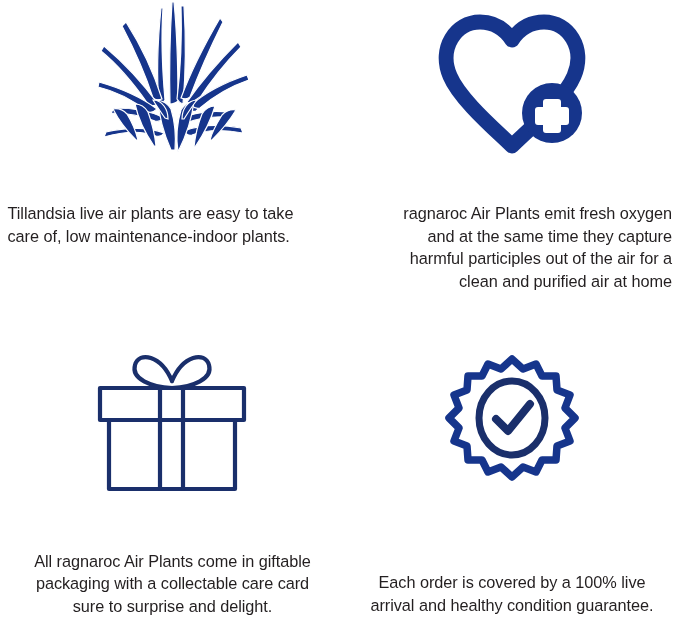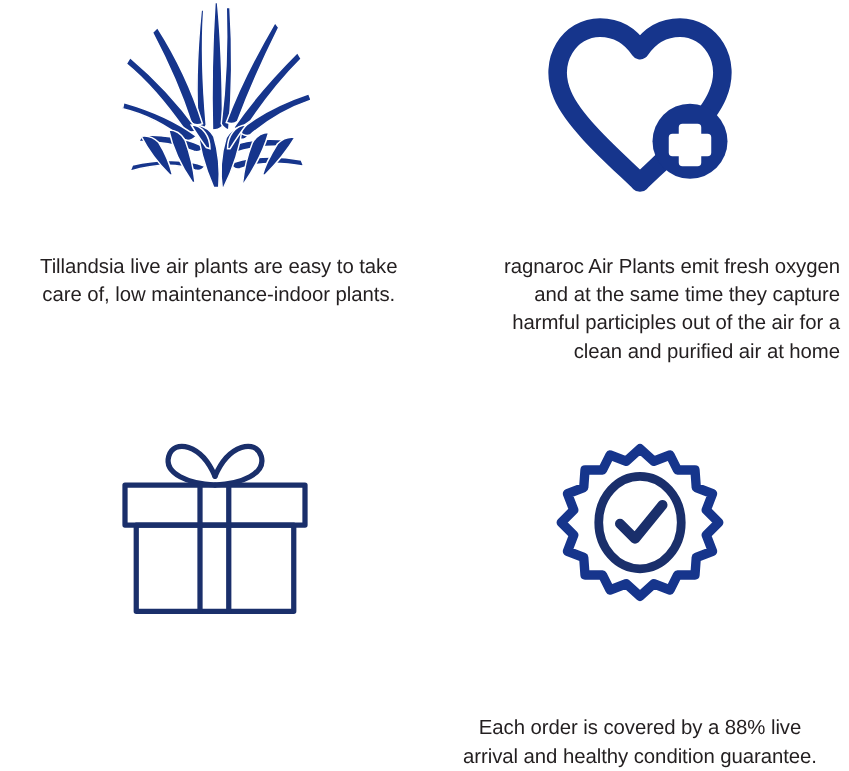--- a/index.html
+++ b/index.html
@@ -40,21 +40,21 @@
   .cell-guarantee .icon-wrap { height: 205px; padding-top: 45px; }
 
   .caption {
     font-size: 16.3px;
     line-height: 22.5px;
     letter-spacing: -0.05px;
     color: #231f20;
     white-space: pre-line;
   }
   .cell-plant .caption {
-    text-align: center;
+    text-align: left;
     width: 340px;
     padding-left: 5px;
     box-sizing: border-box;
     margin-top: 27px;
   }
   .cell-oxygen .caption {
     text-align: right;
     width: 320px;
     margin-top: 13px;
   }
@@ -145,31 +145,34 @@
 
           <rect x="5" y="45" width="144" height="32"></rect>
 
           <rect x="14" y="77" width="126" height="69"></rect>
 
           <line x1="65" y1="45" x2="65" y2="146"></line>
           <line x1="88" y1="45" x2="88" y2="146"></line>
         </g>
       </svg>
     </div>
+    <div class="caption">All ragnaroc Air Plants come in giftable
+packaging with a collectable care card
+sure to surprise and delight.</div>
   </div>
 
   <div class="feature-cell cell-guarantee">
     <div class="icon-wrap">
       <svg width="136" height="140" viewBox="0 0 136 140">
 
         <path d="M68 6
                  L79 16 L92 11 L98 23 L112 23 L113 37 L126 42 L121 55 L131 65 L121 75 L126 88 L113 93 L112 107 L98 107 L92 119 L79 114 L68 124 L57 114 L44 119 L38 107 L24 107 L23 93 L10 88 L15 75 L5 65 L15 55 L10 42 L23 37 L24 23 L38 23 L44 11 L57 16 Z" fill="none" stroke="#16358C" stroke-width="7.5" stroke-linejoin="round"></path>
 
         <ellipse cx="68" cy="65" rx="33" ry="37" fill="none" stroke="#1A2F6B" stroke-width="7"></ellipse>
 
         <path d="M52 66 L64 78 L86 51" fill="none" stroke="#1A2F6B" stroke-width="8" stroke-linecap="round" stroke-linejoin="round"></path>
       </svg>
     </div>
-    <div class="caption">Each order is covered by a 88% live
+    <div class="caption">Each order is covered by a 100% live
 arrival and healthy condition guarantee.</div>
   </div>
 
 </div>
 
 </body></html>

